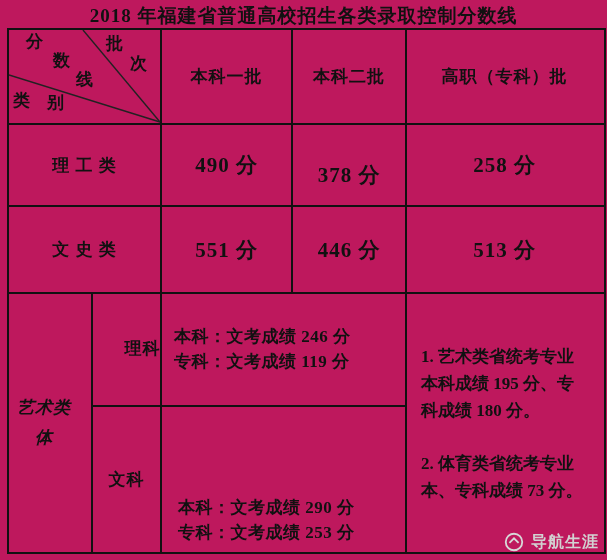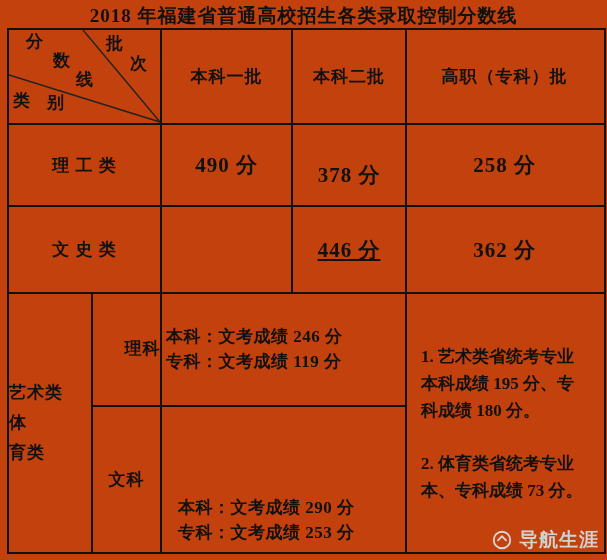--- a/index.html
+++ b/index.html
@@ -1,48 +1,48 @@
 <!DOCTYPE html>
 <html><head>
 <meta charset="utf-8">
 <style>
   html,body{margin:0;padding:0;background:#fff;}
   #screen{
-    position:relative;width:607px;height:560px;background:#c2410c;overflow:hidden;
+    position:relative;width:607px;height:560px;background:#be185d;overflow:hidden;
     font-family:"Liberation Serif","DejaVu Serif",serif;color:#111;
     -webkit-font-smoothing:antialiased;
   }
   .title{
     position:absolute;left:0;top:3px;width:607px;text-align:center;
     font-size:19px;font-weight:bold;letter-spacing:1px;
   }
   
   .tframe{
     position:absolute;left:7px;top:28px;width:595px;height:522px;
     border:2px solid #111;background:transparent;
   }
   .line{position:absolute;background:#111;}
   
   .cell{
     position:absolute;display:flex;align-items:center;justify-content:center;
-    font-weight:bold;font-size:17px;text-align:left;letter-spacing:1px;
+    font-weight:bold;font-size:17px;text-align:center;letter-spacing:1px;
   }
   .cell.left{justify-content:flex-start;text-align:left;}
   .num{font-size:21px;}
   .corner-char{position:absolute;font-size:17px;font-weight:bold;}
   .subline{line-height:25px;white-space:nowrap;}
   .notes-cell{
     position:absolute;display:flex;flex-direction:column;justify-content:center;
     gap:26px;font-weight:bold;font-size:17px;line-height:27px;text-align:left;
     padding:0 14px;box-sizing:border-box;
   }
   .vert2{display:flex;flex-direction:column;line-height:30px;}
   .watermark{
     position:absolute;right:8px;bottom:7px;display:flex;align-items:center;gap:6px;
-    color:#d2d2d2;font-size:19px;font-weight:bold;letter-spacing:1px;
+    color:#d2d2d2;font-size:16px;font-weight:bold;letter-spacing:1px;
   }
   .wm-icon{width:22px;height:22px;}
 </style>
 </head>
 <body>
 
 <div id="screen">
 
   <div class="title">2018 年福建省普通高校招生各类录取控制分数线</div>
 
@@ -72,32 +72,32 @@
   <div class="cell" style="left:162px;top:30px;width:129px;height:93px;">本科一批</div>
   <div class="cell" style="left:293px;top:30px;width:112px;height:93px;border-radius:28px;">本科二批</div>
   <div class="cell" style="left:407px;top:30px;width:195px;height:93px;">高职（专科）批</div>
 
   <div class="cell" style="left:9px;top:125px;width:151px;height:80px;">理 工 类</div>
   <div class="cell num" style="left:162px;top:125px;width:129px;height:80px;">490 分</div>
   <div class="cell num" style="left:293px;top:125px;width:112px;height:100px;">378 分</div>
   <div class="cell num" style="left:407px;top:125px;width:195px;height:80px;">258 分</div>
 
   <div class="cell" style="left:9px;top:207px;width:151px;height:85px;">文 史 类</div>
-  <div class="cell num" style="left:293px;top:207px;width:112px;height:85px;text-decoration:underline;">446 分</div>
-  <div class="cell num" style="left:407px;top:207px;width:195px;height:85px;">362 分</div>
+  <div class="cell num" style="left:162px;top:207px;width:129px;height:85px;">551 分</div>
+  <div class="cell num" style="left:293px;top:207px;width:112px;height:85px;">446 分</div>
+  <div class="cell num" style="left:407px;top:207px;width:195px;height:85px;">513 分</div>
 
-  <div class="cell" style="left:9px;top:294px;width:70px;height:258px;">
+  <div class="cell" style="left:9px;top:294px;width:70px;height:258px;font-style:italic;">
     <div class="vert2">
       <span>艺术类体</span>
-      <span>育类</span>
     </div>
   </div>
 
   <div class="cell" style="left:93px;top:294px;width:67px;height:109px;margin-left:16px;">理科</div>
-  <div class="cell left" style="left:162px;top:294px;width:243px;height:109px;padding-left:4px;box-sizing:border-box;">
+  <div class="cell left" style="left:162px;top:294px;width:243px;height:109px;padding-left:12px;box-sizing:border-box;">
     <div style="letter-spacing:0.5px;">
       <div class="subline">本科：文考成绩 246 分</div>
       <div class="subline">专科：文考成绩 119 分</div>
     </div>
   </div>
 
   <div class="cell" style="left:93px;top:407px;width:67px;height:145px;">文科</div>
   <div class="cell left" style="left:162px;top:407px;width:210px;height:145px;padding-left:16px;box-sizing:border-box;margin-top:40px;">
     <div style="letter-spacing:0.5px;">
       <div class="subline">本科：文考成绩 290 分</div>

